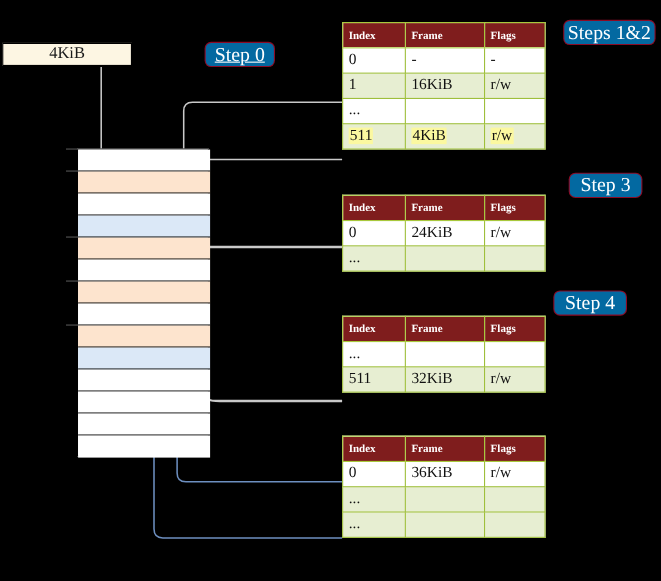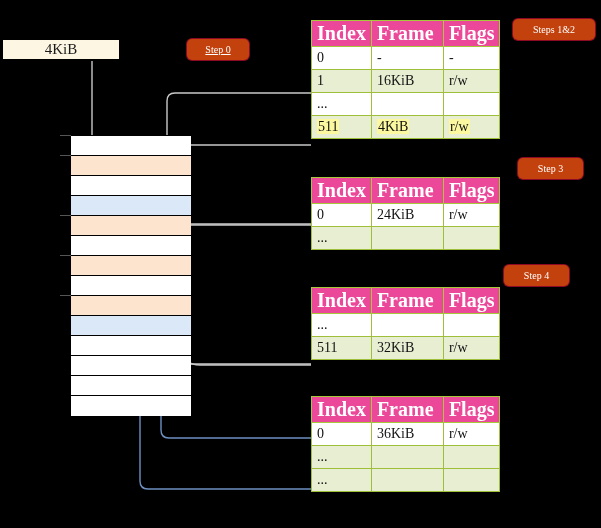--- a/index.html
+++ b/index.html
@@ -8,25 +8,25 @@
     font-family:"Liberation Serif", serif;
   }
   #stage{position:absolute;left:0;top:0;width:601px;height:528px;}
 
   
   #wires{position:absolute;left:0;top:0;width:601px;height:528px;pointer-events:none;}
 
   
   .badge{
     position:absolute;
-    background:#c2410c;
+    background:#0369a1;
     color:#ffffff;
     border-radius:5px;
     font-family:"Liberation Serif", serif;
-    font-size:10px;
+    font-size:18px;
     line-height:19px;
     text-align:center;
     white-space:nowrap;
     box-shadow:0 0 0 1px #8d0a24;
   }
 
   
   .pagebox{
     position:absolute;
     background:#fdf6e3;
@@ -74,25 +74,25 @@
     border:1px solid #9fbf3b;
     padding:1px 5px;
     height:23px;
     box-sizing:border-box;
     text-align:left;
     font-weight:normal;
     overflow:hidden;
     white-space:nowrap;
   }
   .ptable th{
-    background:#ec4899;
+    background:#7f1d1d;
     color:#ffffff;
     font-weight:bold;
     border:1px solid #a8c83c;
-    font-size:20px;
+    font-size:10px;
   }
   .ptable tr.alt td{background:#e7eed2;}
   .ptable tr.plain td{background:#ffffff;}
   .col-i{width:57px;}
   .col-f{width:72px;}
   .col-g{width:55px;}
   .hl{background:#fbf8a0;padding:0 1px;}
 </style>
 </head>
 <body>

